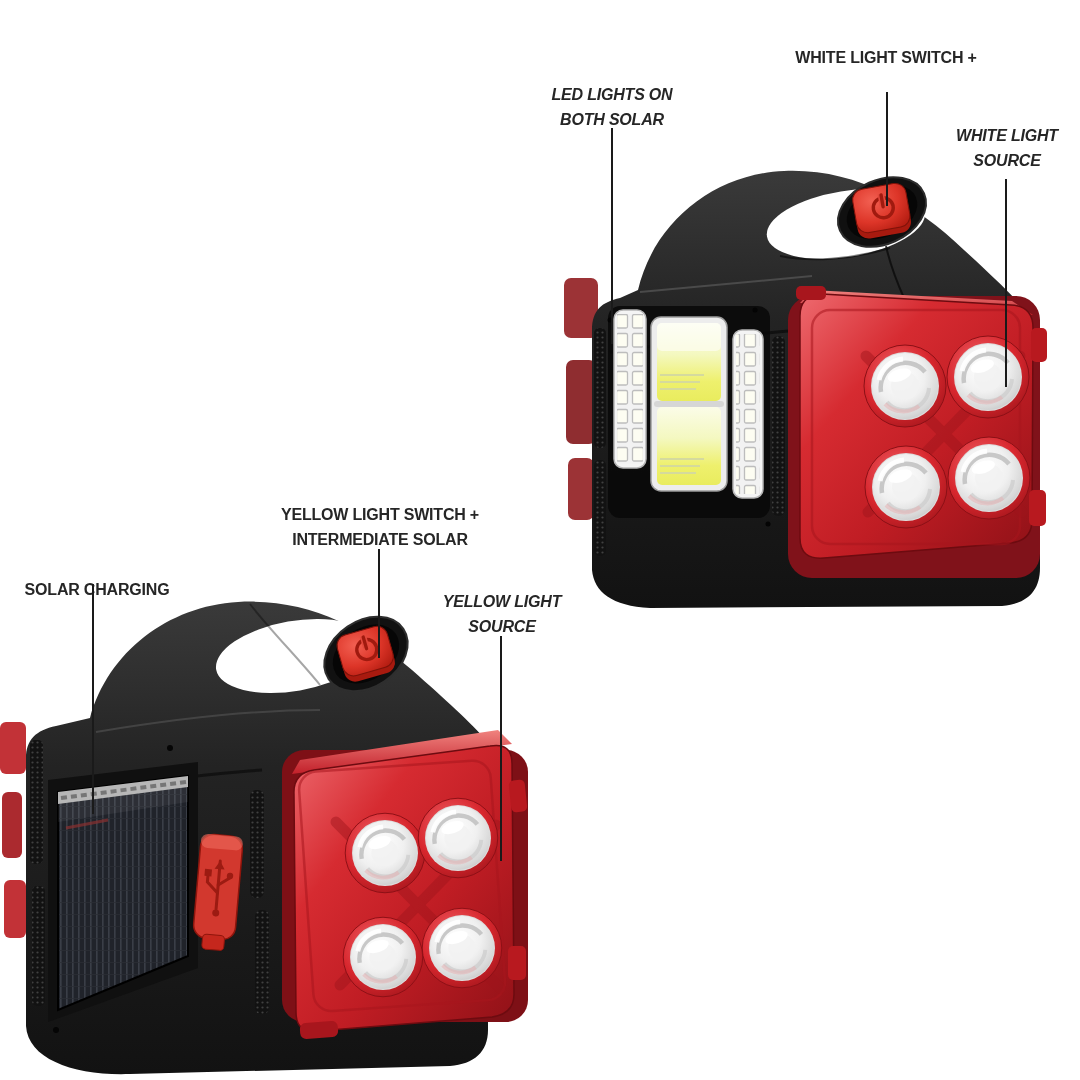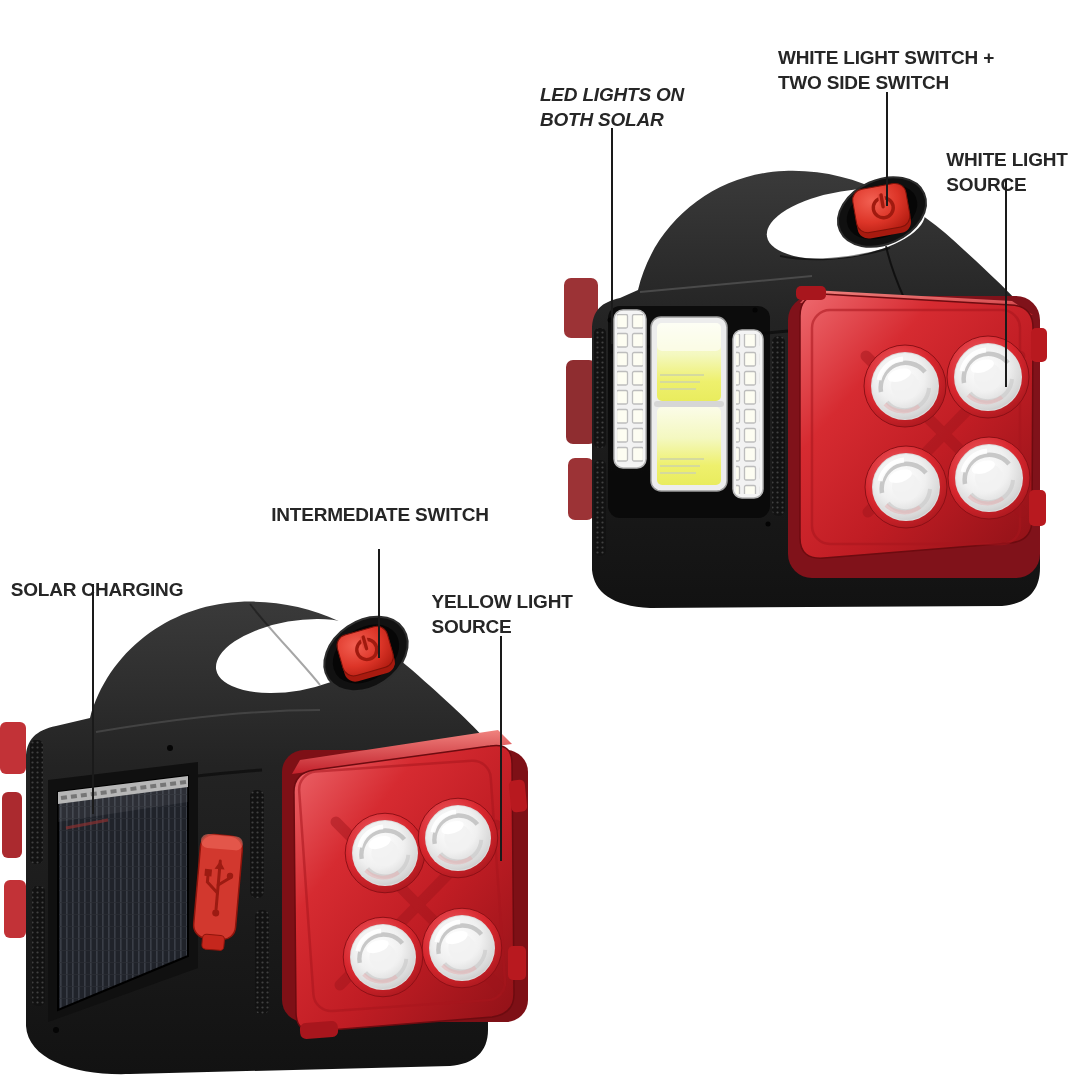--- a/index.html
+++ b/index.html
@@ -6,22 +6,22 @@
   .canvas{
     position:relative;width:1080px;height:1080px;overflow:hidden;
     background:var(--page_bg,#fff);
     font-family:"Liberation Sans",sans-serif;
   }
   .flashlight{position:absolute;}
   .fl-top{left:550px;top:160px;}
   .fl-bottom{left:0px;top:590px;}
   .anno{
     position:absolute;transform:translateX(-50%);
-    white-space:nowrap;
-    font-weight:bold;font-size:19px;line-height:25px;letter-spacing:-0.2px;
+    text-align:center;white-space:nowrap;
+    font-weight:bold;font-size:16px;line-height:25px;letter-spacing:-0.2px;
     color:var(--label_text,#262626);
   }
   .leader{position:absolute;width:2px;background:var(--leader_line,#1a1a1a);}
 </style>
 </head>
 <body>
 
 <div class="canvas">
 
   <svg width="0" height="0" style="position:absolute" aria-hidden="true">
@@ -256,48 +256,48 @@
     <div class="anno" style="left:612px;top:82px;font-style:italic;">
       <div>LED LIGHTS ON</div>
       <div>BOTH SOLAR</div>
     </div>
     <div class="leader" style="left:611px;top:128px;height:216px;"></div>
   </div>
 
   <div>
     <div class="anno" style="left:886px;top:45px;">
       <div>WHITE LIGHT SWITCH +</div>
-      <div>TWO SIDE SWITCH</div>
     </div>
     <div class="leader" style="left:886px;top:92px;height:114px;"></div>
   </div>
 
   <div>
-    <div class="anno" style="left:1007px;top:147px;">
+    <div class="anno" style="left:1007px;top:123px;font-style:italic;">
       <div>WHITE LIGHT</div>
       <div>SOURCE</div>
     </div>
     <div class="leader" style="left:1005px;top:179px;height:208px;"></div>
   </div>
 
   <div>
     <div class="anno" style="left:380px;top:502px;">
-      <div>INTERMEDIATE SWITCH</div>
+      <div>YELLOW LIGHT SWITCH +</div>
+      <div>INTERMEDIATE SOLAR</div>
     </div>
     <div class="leader" style="left:378px;top:549px;height:109px;"></div>
   </div>
 
   <div>
     <div class="anno" style="left:97px;top:577px;">
       <div>SOLAR CHARGING</div>
     </div>
     <div class="leader" style="left:92px;top:584px;height:230px;"></div>
   </div>
 
   <div>
-    <div class="anno" style="left:502px;top:589px;">
+    <div class="anno" style="left:502px;top:589px;font-style:italic;">
       <div>YELLOW LIGHT</div>
       <div>SOURCE</div>
     </div>
     <div class="leader" style="left:500px;top:636px;height:225px;"></div>
   </div>
 
 </div>
 
 </body></html>

